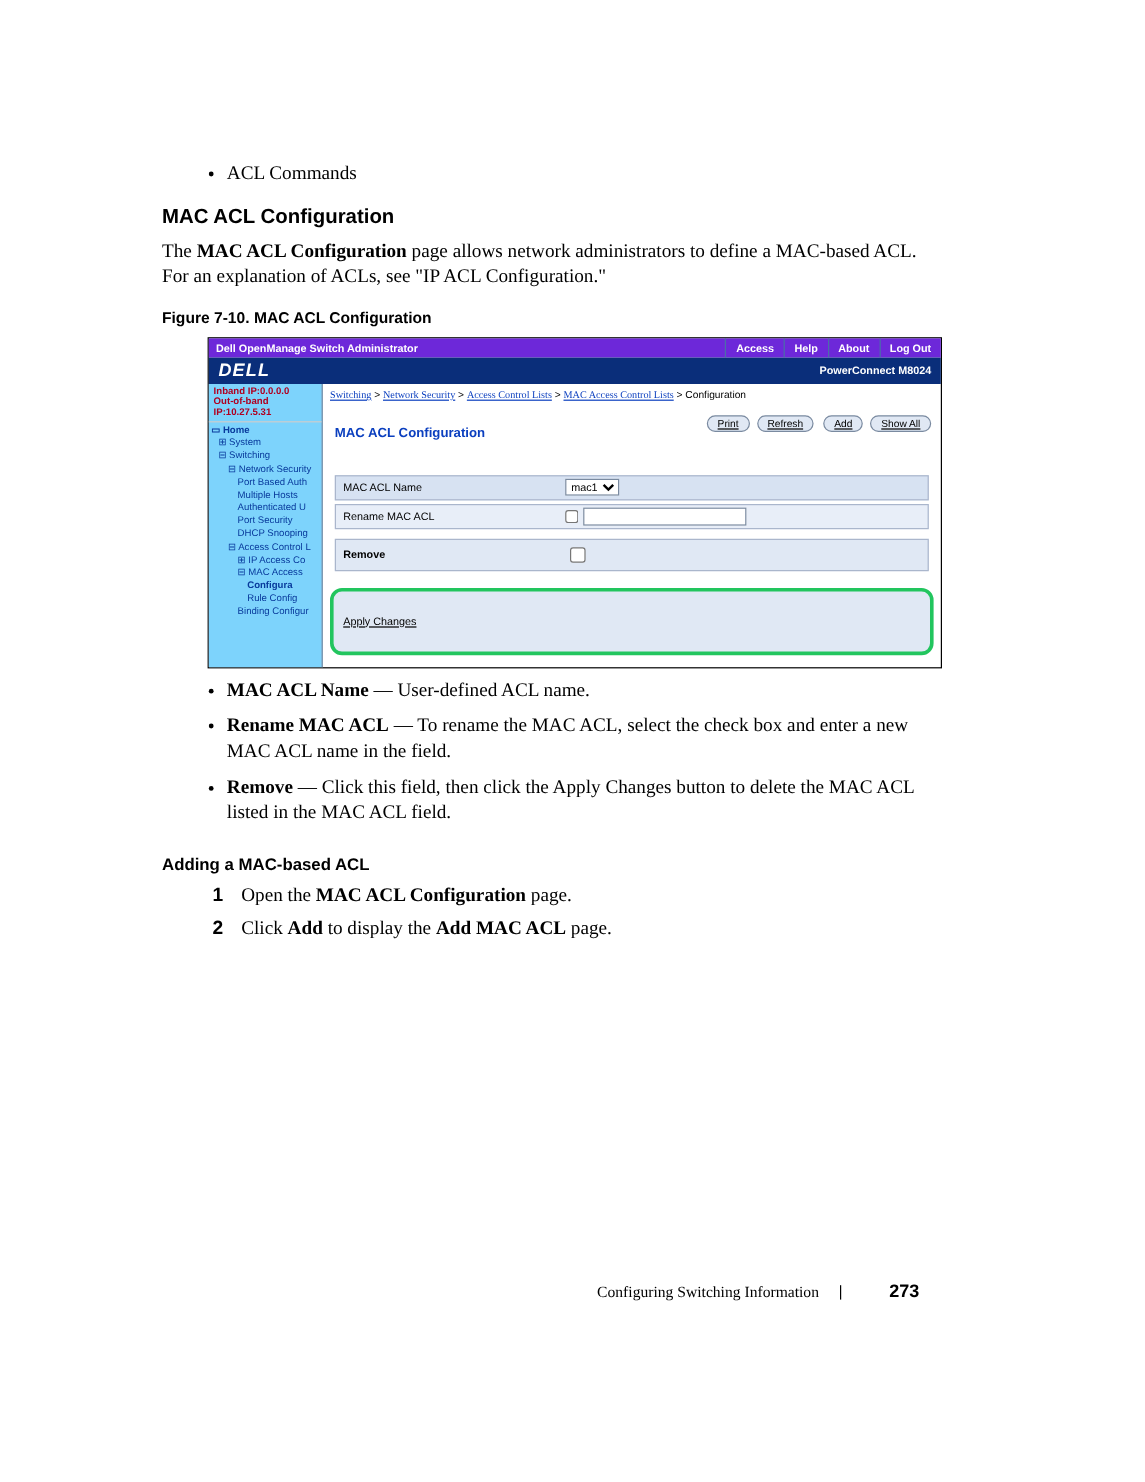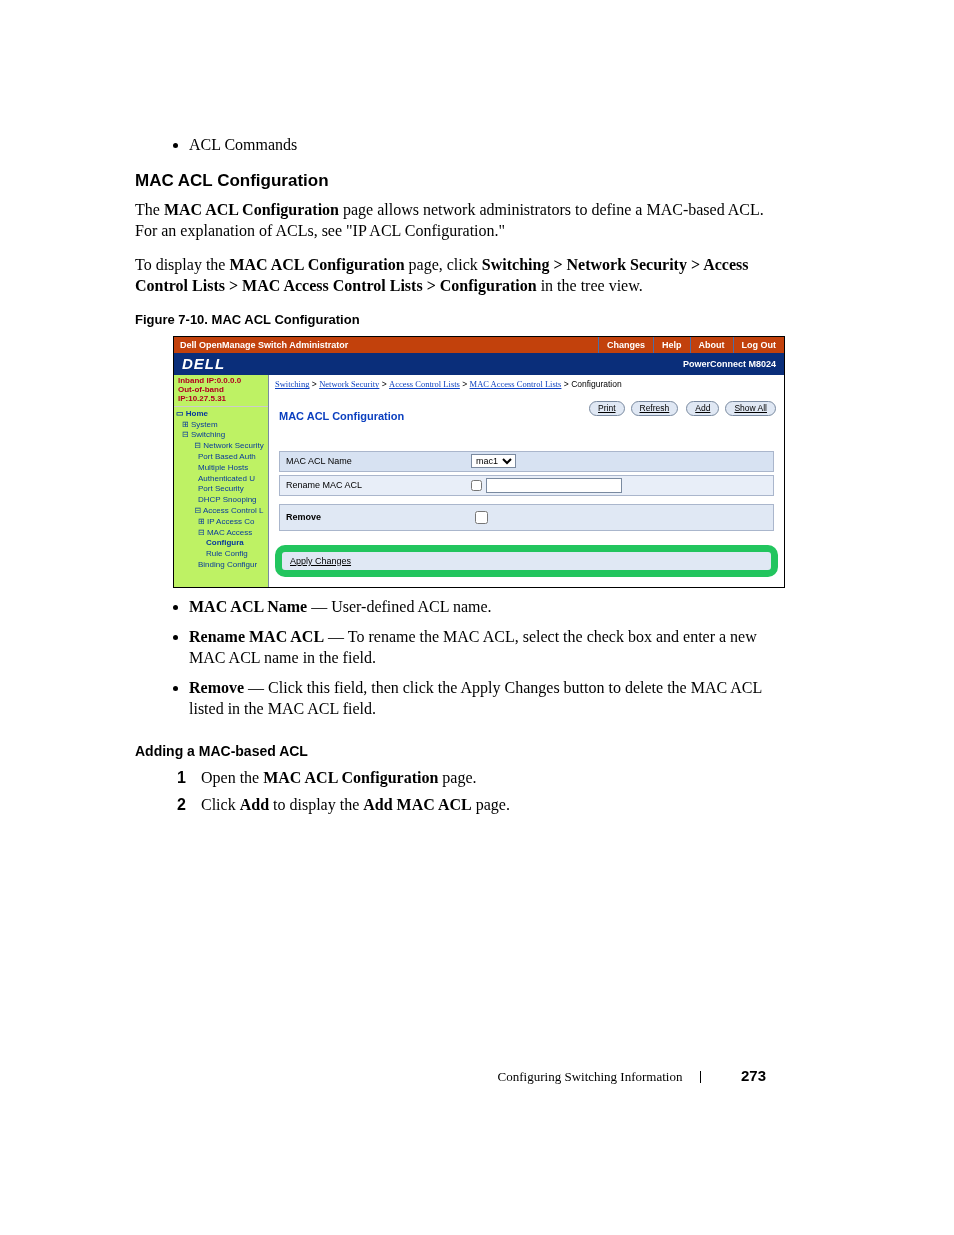--- a/index.html
+++ b/index.html
@@ -103,21 +103,21 @@
   .shot {
     width: 610px;
     margin: 0 0 8px 38px;
     border: 1px solid #000;
     font-family: Arial, Helvetica, sans-serif;
     font-size: 9px;
     color: #000;
     background: #fff;
   }
   .shot .topbar {
-    background: #c2410c;
+    background: #6d28d9;
     color: #fff;
     height: 16px;
     display: flex;
     align-items: center;
     font-size: 9px;
   }
   .shot .topbar .title {
     flex: 1;
     padding-left: 6px;
     font-weight: bold;
@@ -153,38 +153,38 @@
     padding-right: 8px;
   }
   .shot .inner {
     display: flex;
   }
   .shot .sidebar {
     width: 94px;
     border-right: 1px solid #7a8aa0;
     font-size: 8px;
     color: #083a9c;
-    background: #bef264;
+    background: #7dd3fc;
   }
   .shot .ipbox {
     padding: 2px 4px;
     color: #b00020;
     font-weight: bold;
     font-size: 8px;
     line-height: 1.1;
     border-bottom: 1px solid #ccc;
   }
   .shot .tree {
     padding: 2px 0 6px 2px;
     line-height: 1.35;
   }
   .shot .tree div { white-space: nowrap; overflow: hidden; }
   .shot .tree .lvl0 { padding-left: 0; font-weight: bold; }
   .shot .tree .lvl1 { padding-left: 6px; }
-  .shot .tree .lvl2 { padding-left: 14px; text-align: center; }
+  .shot .tree .lvl2 { padding-left: 14px; }
   .shot .tree .lvl3 { padding-left: 22px; }
   .shot .tree .lvl4 { padding-left: 30px; }
   .shot .tree .sel  { font-weight: bold; }
   .shot .main {
     flex: 1;
     padding: 4px 6px 8px 6px;
     position: relative;
   }
   .shot .bc {
     font-size: 8.5px;
@@ -257,23 +257,23 @@
     font-size: 9px;
     font-weight: bold;
   }
   .shot .removebar .lbl { width: 185px; }
   .shot .apply {
     display: block;
     margin: 14px auto 2px auto;
     font-size: 9px;
     text-decoration: underline;
     background: #e0e8f4;
-    border: 7px solid #22c55e;
+    border: 3px solid #22c55e;
     border-radius: 10px;
-    padding: 3px 8px;
+    padding: 19px 8px;
   }
 
   
   ul.fields {
     margin: 8px 0 12px 0;
     padding: 0 0 0 54px;
   }
   ul.fields li {
     list-style: disc;
     margin: 8px 0;
@@ -288,30 +288,27 @@
     <ul class="body-bullets">
       <li>ACL Commands</li>
     </ul>
 
     <div class="h-section">MAC ACL Configuration</div>
 
     <p class="body">
       <span>The </span><span class="bold">MAC ACL Configuration</span><span> page allows network administrators to define a MAC-based ACL. For an explanation of ACLs, see "IP ACL Configuration."</span>
     </p>
 
-    <p class="body">
-      <span>To display the </span><span class="bold">MAC ACL Configuration</span><span> page, click </span><span class="bold">Switching &gt; Network Security &gt; Access Control Lists &gt; MAC Access Control Lists &gt; Configuration</span><span> in the tree view.</span>
-    </p>
 
     <div class="fig-caption">Figure 7-10.    MAC ACL Configuration</div>
 
     <div class="shot">
       <div class="topbar">
         <div class="title">Dell OpenManage Switch Administrator</div>
-        <div class="tbtn">Changes</div>
+        <div class="tbtn">Access</div>
         <div class="tbtn">Help</div>
         <div class="tbtn">About</div>
         <div class="tbtn">Log Out</div>
       </div>
       <div class="brandbar">
         <div class="dell">DELL</div>
         <div class="prod">PowerConnect M8024</div>
       </div>
       <div class="inner">
         <div class="sidebar">

